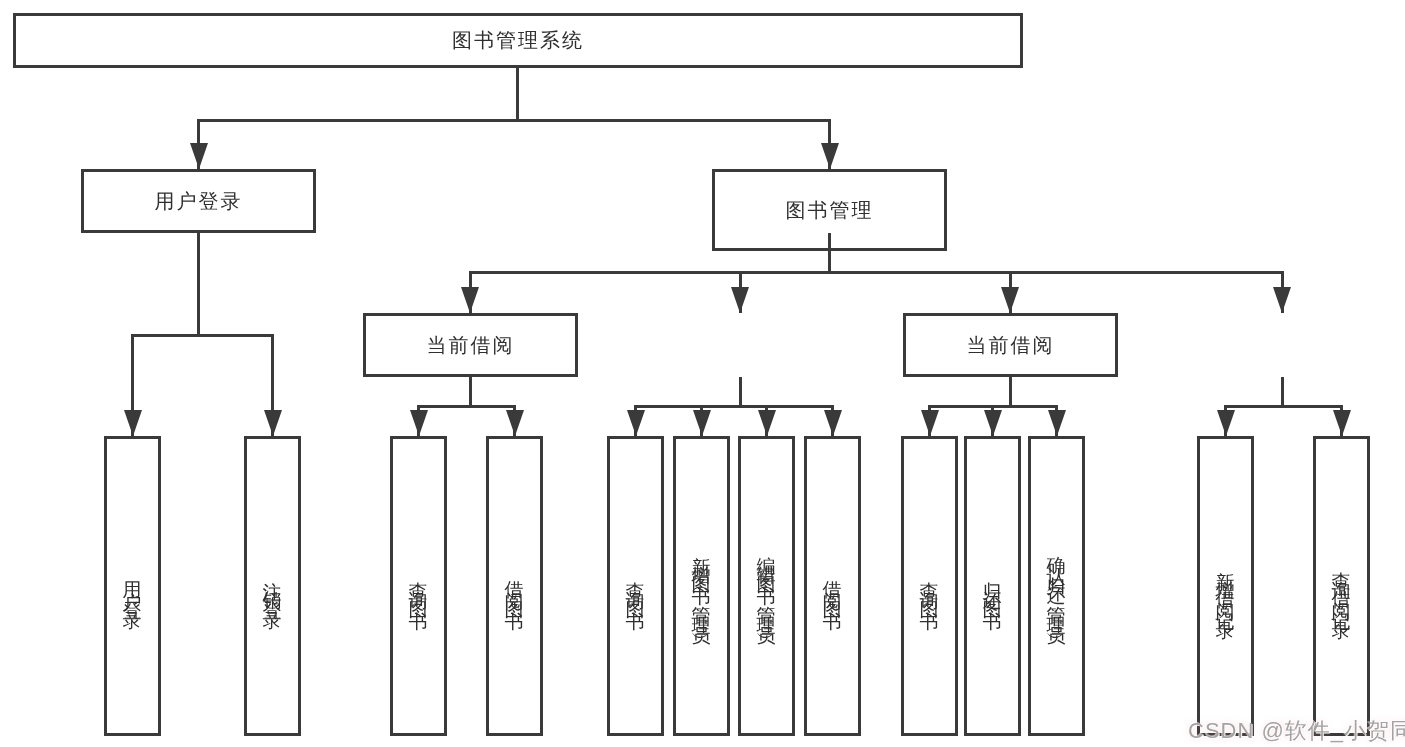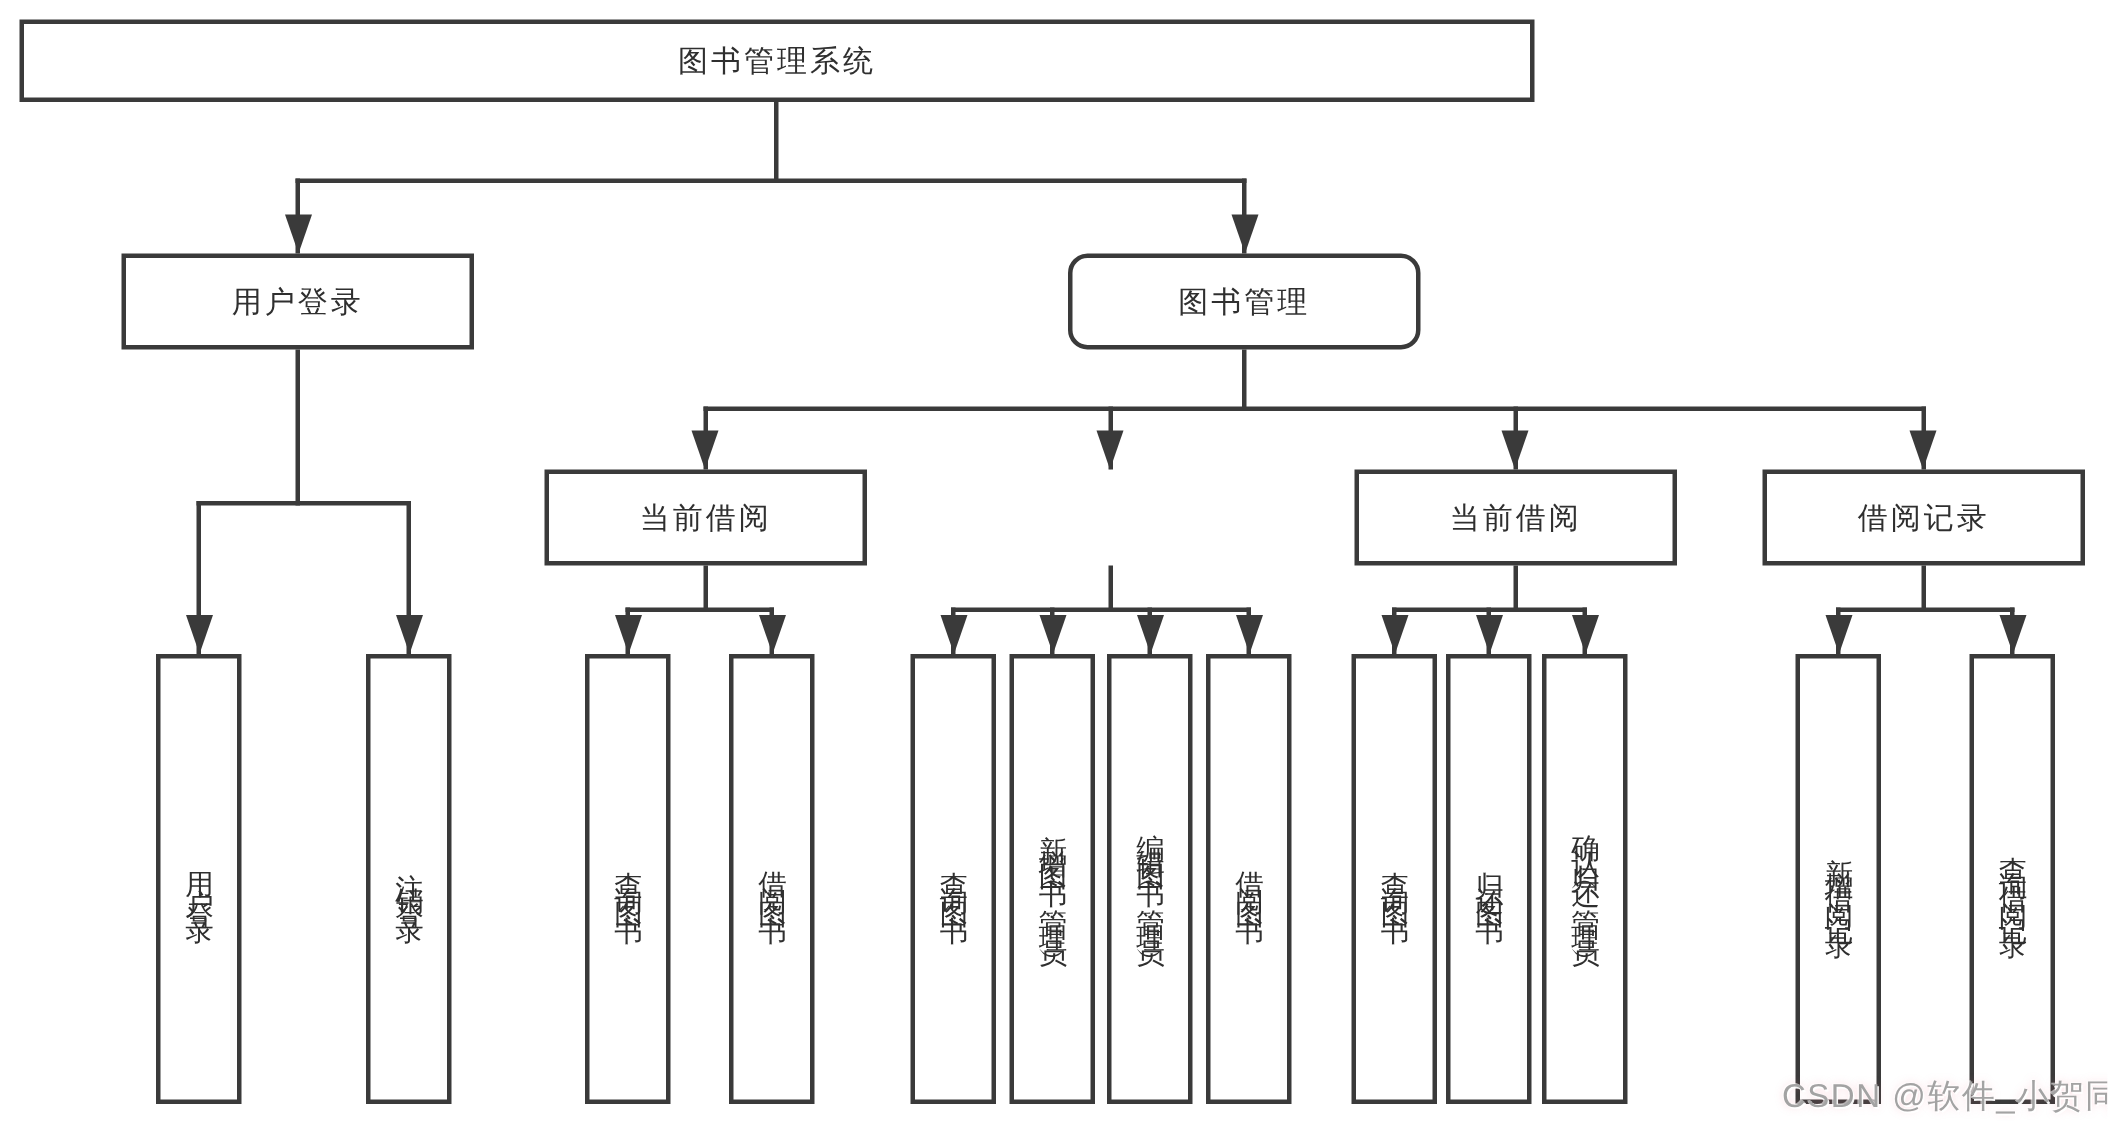--- a/index.html
+++ b/index.html
@@ -64,32 +64,29 @@
 
 <div id="canvas">
 
   <div class="box" style="left:13px;top:13px;width:1010px;height:55px;">
     <span>图书管理系统</span>
   </div>
 
   <div class="box" style="left:81px;top:169px;width:235px;height:64px;">
     <span>用户登录</span>
   </div>
-  <div class="box" style="left:712px;top:169px;width:235px;height:64px;border-radius:13px;">
+  <div class="box" style="left:712px;top:169px;width:235px;height:82px;">
     <span>图书管理</span>
   </div>
 
   <div class="box" style="left:363px;top:313px;width:215px;height:64px;">
     <span>当前借阅</span>
   </div>
   <div class="box" style="left:903px;top:313px;width:215px;height:64px;">
     <span>当前借阅</span>
-  </div>
-  <div class="box" style="left:1175px;top:313px;width:215px;height:64px;">
-    <span>借阅记录</span>
   </div>
 
   <div class="box leaf" style="left:104px;top:436px;width:57px;height:300px;">
     <span class="vtext">用户登录</span>
   </div>
   <div class="box leaf" style="left:244px;top:436px;width:57px;height:300px;">
     <span class="vtext">注销登录</span>
   </div>
 
   <div class="box leaf" style="left:390px;top:436px;width:57px;height:300px;">

